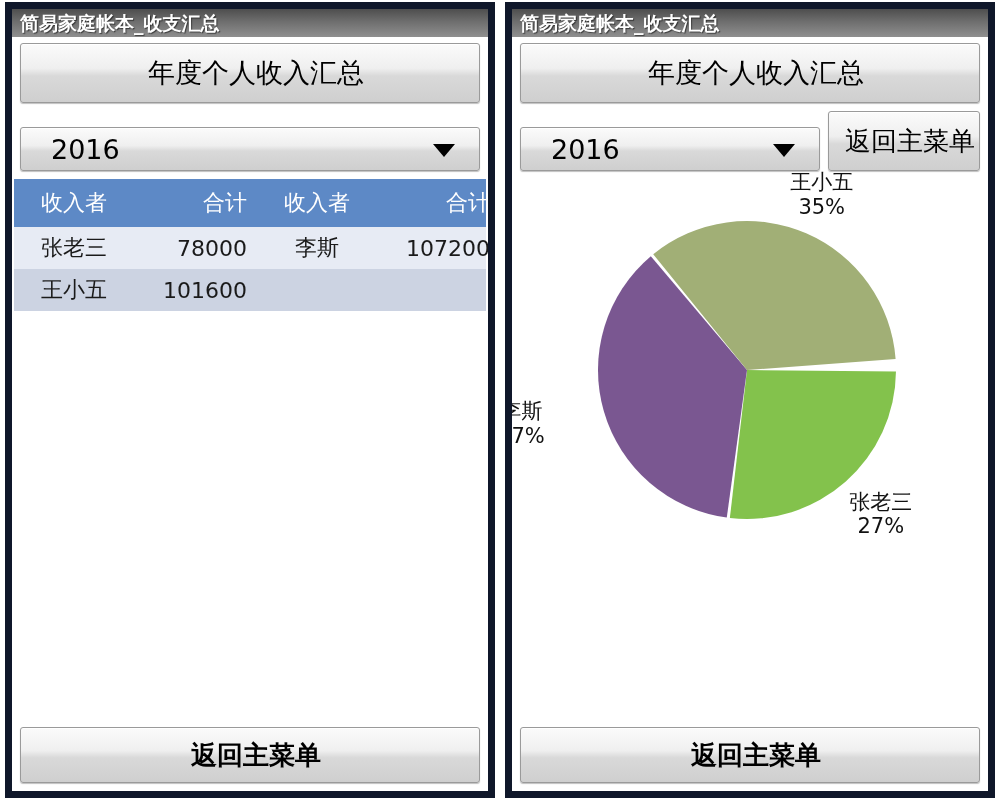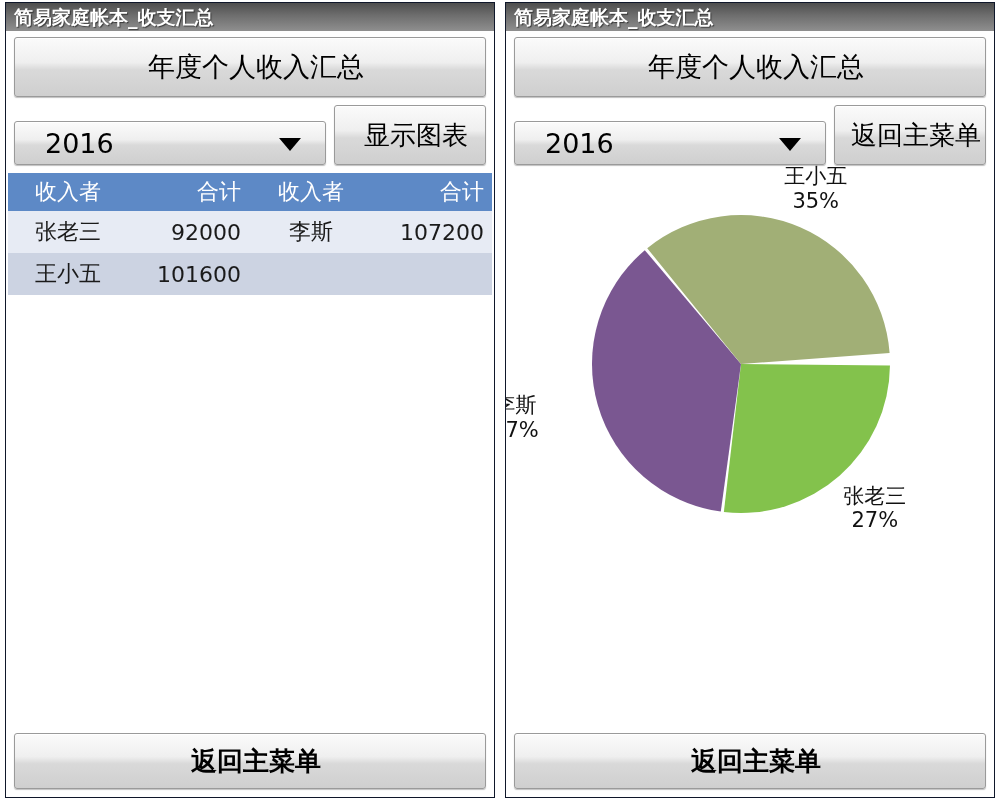--- a/index.html
+++ b/index.html
@@ -12,21 +12,21 @@
   .screens{
     display:flex;
     width:1000px;height:800px;
     box-sizing:border-box;
   }
   .phone{
     position:relative;
     width:490px;height:796px;
     margin:2px 5px;
     background:#ffffff;
-    border:1px solid #0f172a;
+    border:7px solid #0f172a;
     box-sizing:border-box;
     display:flex;
     flex-direction:column;
     overflow:hidden;
   }
   
   .titlebar{
     height:28px;
     flex:0 0 28px;
     background:linear-gradient(to bottom,#4e4e4e 0%,#6e6e6e 45%,#8f8f8f 100%);
@@ -86,21 +86,21 @@
   .action-btn{
     flex:0 0 152px;
     font-size:26px;
   }
   
   .table{
     margin:8px 2px 0 2px;
     display:flex;flex-direction:column;
   }
   .trow{display:flex;align-items:center;height:42px;}
-  .trow.head{background:#5d89c6;height:38px;}
+  .trow.head{background:#5d89c6;height:48px;}
   .trow.r-odd{background:#e7ebf4;}
   .trow.r-even{background:#ccd3e2;}
   .trow.total{background:#5d89c6;height:42px;}
   .cell{font-size:22px;color:#1a1a1a;box-sizing:border-box;}
   .trow.head .cell,.trow.total .cell{color:#ffffff;}
   .c-name{flex:0 0 120px;text-align:center;}
   .c-val{flex:0 0 123px;text-align:right;padding-right:10px;}
   .c-name2{flex:0 0 120px;text-align:center;}
   .c-val2{flex:0 0 123px;text-align:right;padding-right:10px;}
   .total .c-name{text-align:center;}
@@ -149,35 +149,34 @@
       <span class="t">简易家庭帐本_收支汇总</span>
     </div>
 
     <div class="btn header-btn">年度个人收入汇总</div>
 
     <div class="ctrlrow">
       <div class="btn dropdown">
         <span>2016</span>
         <span class="caret"></span>
       </div>
-      <div class="btn action-btn">显示图表</div>
     </div>
 
     <div class="table">
 
       <div class="trow head">
         <div class="cell c-name">收入者</div>
         <div class="cell c-val">合计</div>
         <div class="cell c-name2">收入者</div>
         <div class="cell c-val2">合计</div>
       </div>
 
       <div class="trow r-odd">
         <div class="cell c-name">张老三</div>
-        <div class="cell c-val">92000</div>
+        <div class="cell c-val">78000</div>
         <div class="cell c-name2">李斯</div>
         <div class="cell c-val2">107200</div>
       </div>
 
       <div class="trow r-even">
         <div class="cell c-name">王小五</div>
         <div class="cell c-val">101600</div>
         <div class="cell c-name2"></div>
         <div class="cell c-val2"></div>
       </div>

